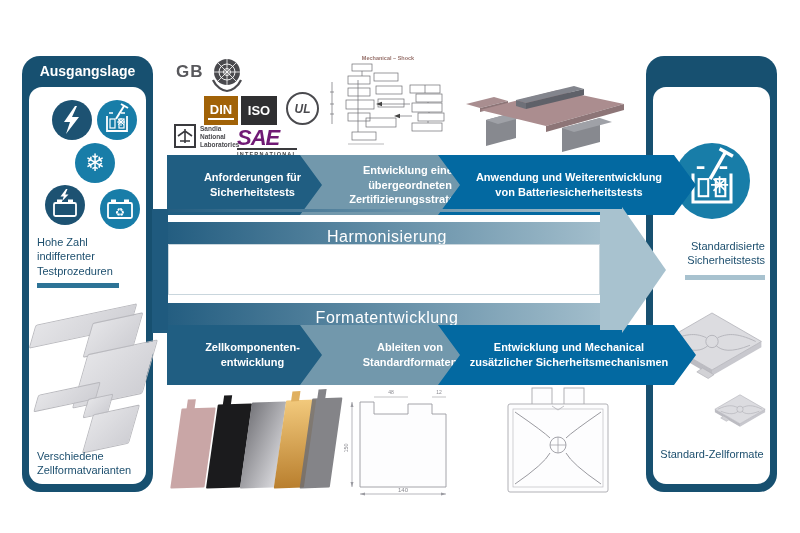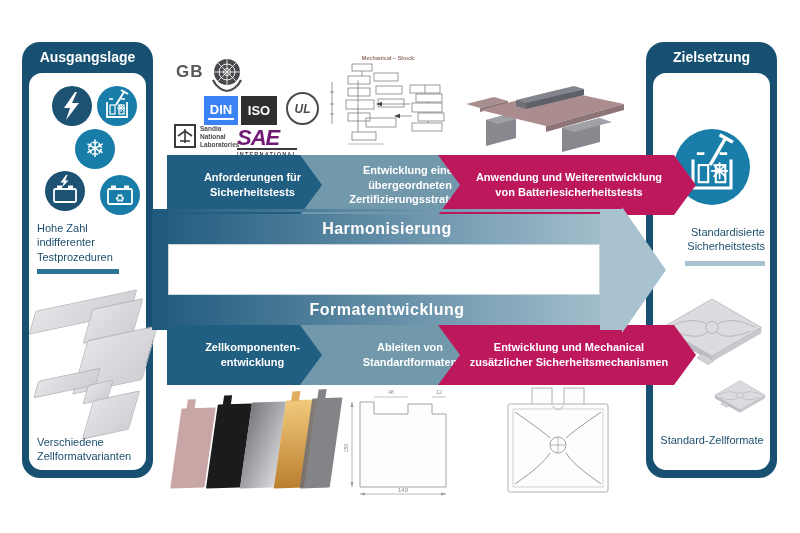--- a/index.html
+++ b/index.html
@@ -1,51 +1,51 @@
 <!DOCTYPE html>
 <html><head>
 <meta charset="utf-8">
 <style>
   html,body{margin:0;padding:0;background:#ffffff;font-family:"Liberation Sans",sans-serif;}
   .stage{position:relative;width:800px;height:533px;background:#fff;overflow:hidden;}
   .abs{position:absolute;}
 
   
-  .panel{position:absolute;top:42px;width:131px;height:436px;background:#175070;border-radius:18px;}
+  .panel{position:absolute;top:56px;width:131px;height:436px;background:#175070;border-radius:18px;}
   .panel-title{position:absolute;top:7px;left:0;right:0;text-align:center;color:#fff;font-weight:bold;font-size:14px;}
   .panel-inner{position:absolute;left:7px;right:7px;top:31px;bottom:8px;background:#fff;border-radius:13px;}
   .caption{position:absolute;font-size:11px;font-weight:normal;color:#1d4f6e;line-height:1.3;}
   .divider{position:absolute;height:5px;}
 
   .icon-circle{position:absolute;border-radius:50%;display:flex;align-items:center;justify-content:center;}
   .glyph{color:#fff;}
 
   
   .arrow{position:absolute;height:60px;display:flex;align-items:center;justify-content:center;
          color:#fff;font-weight:bold;font-size:11px;text-align:center;line-height:1.35;}
   .arrow.first{clip-path:polygon(0 0,calc(100% - 22px) 0,100% 50%,calc(100% - 22px) 100%,0 100%);padding:0 26px 0 8px;}
   .arrow.next{clip-path:polygon(0 0,calc(100% - 22px) 0,100% 50%,calc(100% - 22px) 100%,0 100%,22px 50%);padding:0 26px 0 30px;}
   .a-dark{background:#205e82;}
   .a-mid{background:#7298ac;}
-  .a-light{background:#be185d;}
+  .a-light{background:#0369a1;}
 
   
   .band{position:absolute;left:152px;width:470px;background:linear-gradient(90deg,#1f5a7e,#a8c2cf);}
-  .band.main{height:30px;display:flex;align-items:center;justify-content:center;color:#fff;font-weight:bold;font-size:16px;letter-spacing:.5px;}
+  .band.main{height:30px;display:flex;align-items:center;justify-content:center;color:#fff;font-weight:normal;font-size:16px;letter-spacing:.5px;margin-top:8px;}
   .band.stripe{height:3px;}
   .white-box{position:absolute;left:168px;top:244px;width:432px;height:51px;background:#fff;border:1px solid #c9d6dd;box-sizing:border-box;}
   .bracket-left{position:absolute;left:152px;top:209px;width:16px;height:121px;background:#1f5a7e;z-index:2;}
   .bracket-right{position:absolute;left:600px;top:209px;width:22px;height:121px;background:#a8c2cf;z-index:2;}
   .big-head{position:absolute;left:622px;top:207px;width:44px;height:126px;background:#a8c2cf;
             clip-path:polygon(0 0,100% 50%,0 100%);z-index:6;}
 
   
   .gb{font-size:17px;font-weight:bold;color:#58585c;letter-spacing:1px;}
   .logo-box{display:flex;align-items:center;justify-content:center;color:#fff;font-weight:bold;font-size:13px;}
-  .din{background:#3b82f6;}
+  .din{background:#a16207;}
   .din span{border-bottom:2px solid #fff;padding:0 2px 1px;}
   .iso{background:#2f2f31;}
   .ul{border:2.5px solid #4a4a4e;border-radius:50%;color:#4a4a4e;font-weight:bold;font-size:12px;
       display:flex;align-items:center;justify-content:center;box-sizing:border-box;font-style:italic;}
   .sandia-txt{font-size:6.5px;font-weight:bold;color:#4a4a4e;line-height:1.25;}
   .sae{font-size:22px;font-weight:bold;font-style:italic;color:#701a75;letter-spacing:-1px;line-height:.9;}
   .sae-sub{font-size:5.5px;font-weight:bold;color:#444;letter-spacing:1.2px;border-top:2px solid #3a3a3e;padding-top:1px;}
 
   
   .pouch{position:absolute;background:linear-gradient(135deg,#e4e4e7,#cfcfd4);border:1px solid #b9b9be;
@@ -114,21 +114,20 @@
       <div class="pouch" style="left:50px;top:262px;width:70px;height:48px;"></div>
       <div class="pouch" style="left:6px;top:302px;width:62px;height:14px;"></div>
       <div class="pouch" style="left:56px;top:310px;width:24px;height:16px;"></div>
       <div class="pouch" style="left:58px;top:324px;width:46px;height:34px;"></div>
 
       <div class="caption" style="left:8px;top:362px;width:108px;">Verschiedene Zellformatvarianten</div>
     </div>
   </div>
 
   <div class="panel" style="left:646px;">
-    <div class="panel-title">Zielsetzung</div>
     <div class="panel-inner">
 
       <div class="icon-circle" style="left:21px;top:56px;width:76px;height:76px;background:#187da8;">
         <svg width="76" height="76" viewBox="0 0 40 40" fill="none" stroke="#fff">
           <path d="M10,16 V31 H30 V16" stroke-width="1.6"></path>
           <path d="M12,13 h4 M24,13 h4" stroke-width="1.4"></path>
           <rect x="13" y="19" width="5" height="9" stroke-width="1.1"></rect>
           <rect x="22" y="19" width="5" height="9" stroke-width="1.1"></rect>
           <line x1="27" y1="5" x2="19" y2="19" stroke-width="1.8"></line>
           <line x1="24" y1="3" x2="31" y2="7" stroke-width="1.8"></line>

